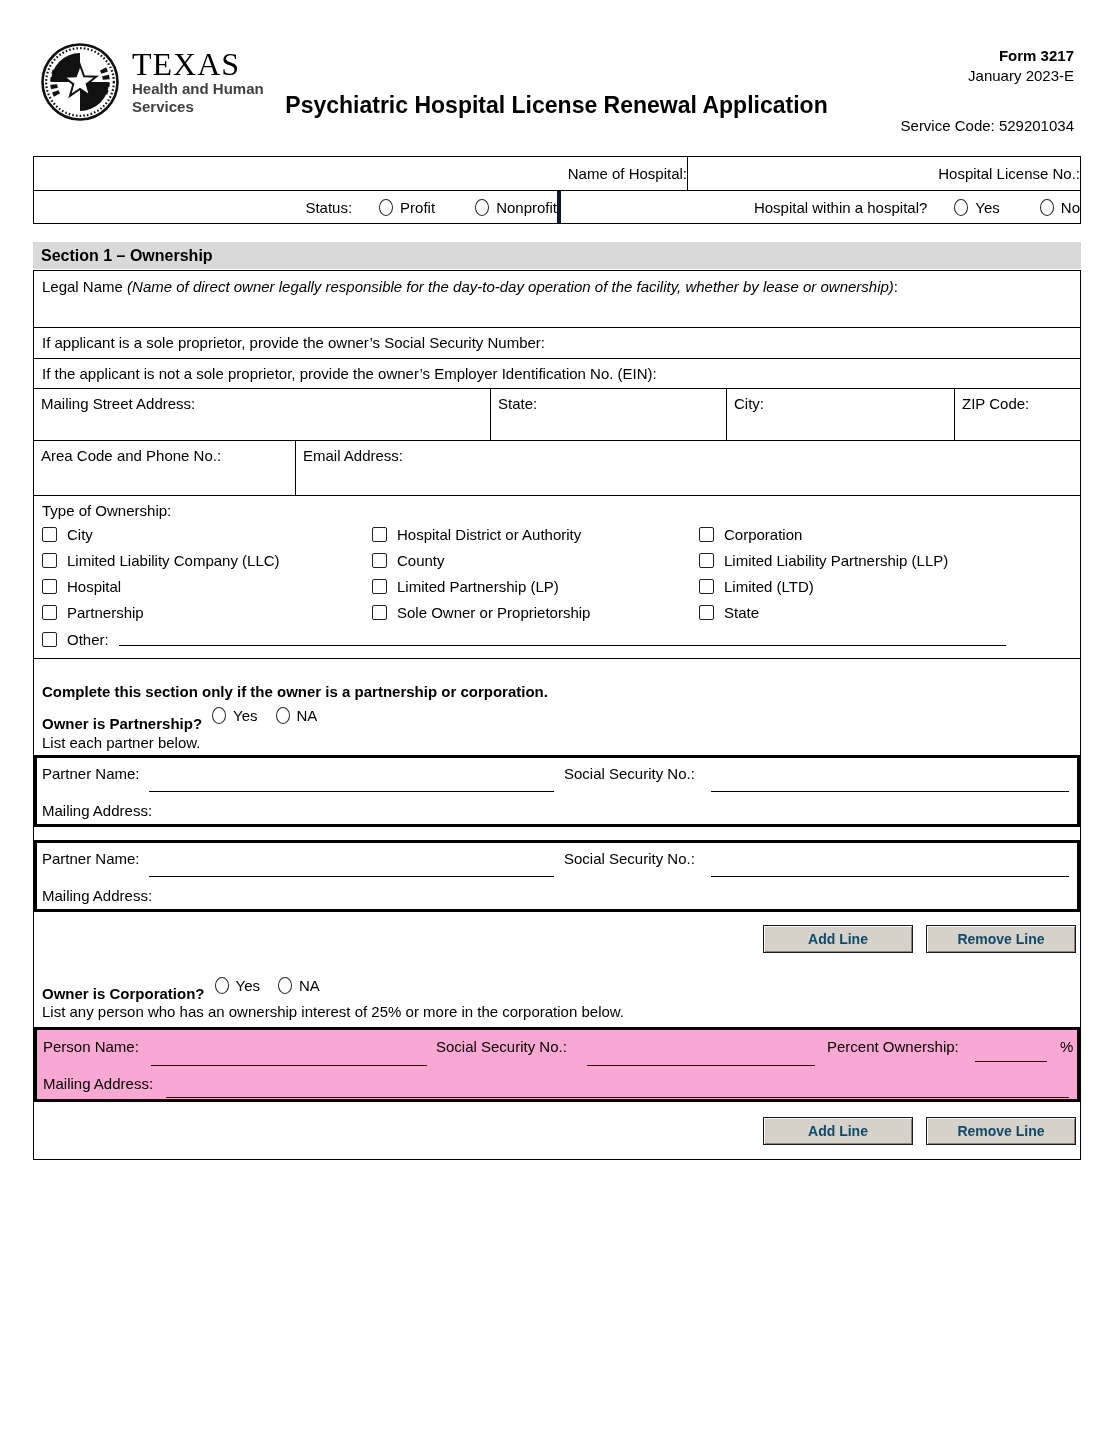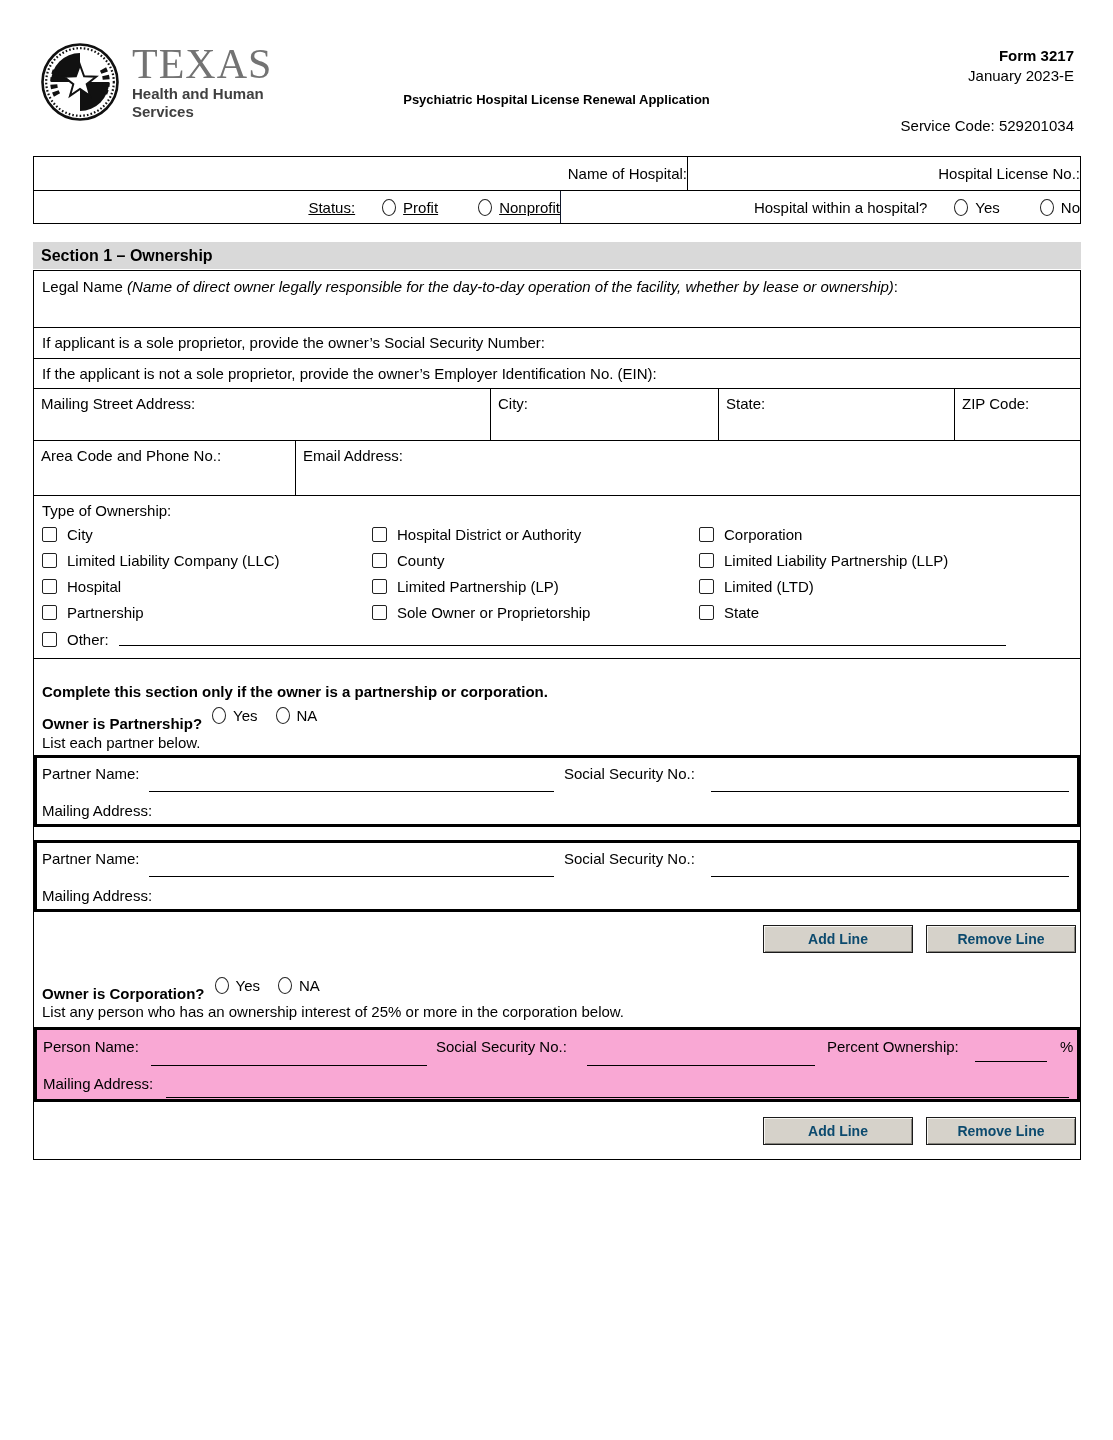--- a/index.html
+++ b/index.html
@@ -11,35 +11,35 @@
     margin: 0 auto;
     background: #ffffff;
     font-family: "Liberation Sans", sans-serif;
     font-size: 15px;
     color: #000;
   }
 
   
   .logo { position:absolute; left:40px; top:42px; display:flex; align-items:center; gap:12px; }
   .logo-seal { width:80px; height:80px; }
-  .logo-brand { font-family:"Liberation Serif", serif; font-size:42px; line-height:1.0; letter-spacing:1px; color:#737373; }
+  .logo-brand { font-family:"Liberation Serif", serif; font-size:32px; line-height:1.0; letter-spacing:1px; color:#000000; }
   .logo-sub { font-size:15px; font-weight:bold; line-height:1.2; color:#404040; }
   .form-meta { position:absolute; right:39px; top:46px; text-align:right; line-height:1.35; }
   .form-number { font-weight:bold; }
-  .page-title { position:absolute; left:0; top:92px; width:100%; text-align:center; font-size:13px; font-weight:bold; }
+  .page-title { position:absolute; left:0; top:92px; width:100%; text-align:center; font-size:23px; font-weight:bold; }
   .service-code { position:absolute; right:39px; top:117px; }
 
   
   .tbl1 { position:absolute; left:33px; top:156px; width:1048px; border:1px solid #000; background:#fff; }
   .tbl1-r1 { display:flex; height:34px; border-bottom:1px solid #000; }
   .tbl1-r2 { display:flex; height:32px; }
   .cell { padding-left:7px; display:flex; align-items:center; gap:8px;justify-content:flex-end; }
   .c-name { width:654px; border-right:1px solid #000; }
   .c-license { flex:1; }
-  .c-status { width:527px; border-right:1px solid #0f172a;text-decoration:underline; }
+  .c-status { width:527px; border-right:4px solid #0f172a; }
   .c-hwh { flex:1; }
 
   .radio { display:inline-block; width:14px; height:17px; border:1px solid #222; border-radius:50%; background:#fff; flex:none; }
   .opt { display:inline-flex; align-items:center; gap:7px; }
   .optgap { display:inline-flex; gap:40px; margin-left:19px; }
 
   
   .section-bar {
     position:absolute; left:33px; top:242px; width:1048px; height:27px;
     background:#d9d9d9; font-weight:bold; font-size:16px; line-height:27px; padding-left:8px;
@@ -191,25 +191,25 @@
     </div>
 
     <div class="row row-ein">
       <span>If the applicant is not a sole proprietor, provide the owner’s Employer Identification No. (EIN):</span>
     </div>
 
     <div class="row row-addr">
       <div class="ca ca-street">
         <span>Mailing Street Address:</span>
       </div>
+      <div class="ca ca-state">
+        <span>State:</span>
+      </div>
       <div class="ca ca-city">
         <span>City:</span>
-      </div>
-      <div class="ca ca-state">
-        <span>State:</span>
       </div>
       <div class="ca ca-zip">
         <span>ZIP Code:</span>
       </div>
     </div>
 
     <div class="row row-contact">
       <div class="cc-phone">
         <span>Area Code and Phone No.:</span>
       </div>

